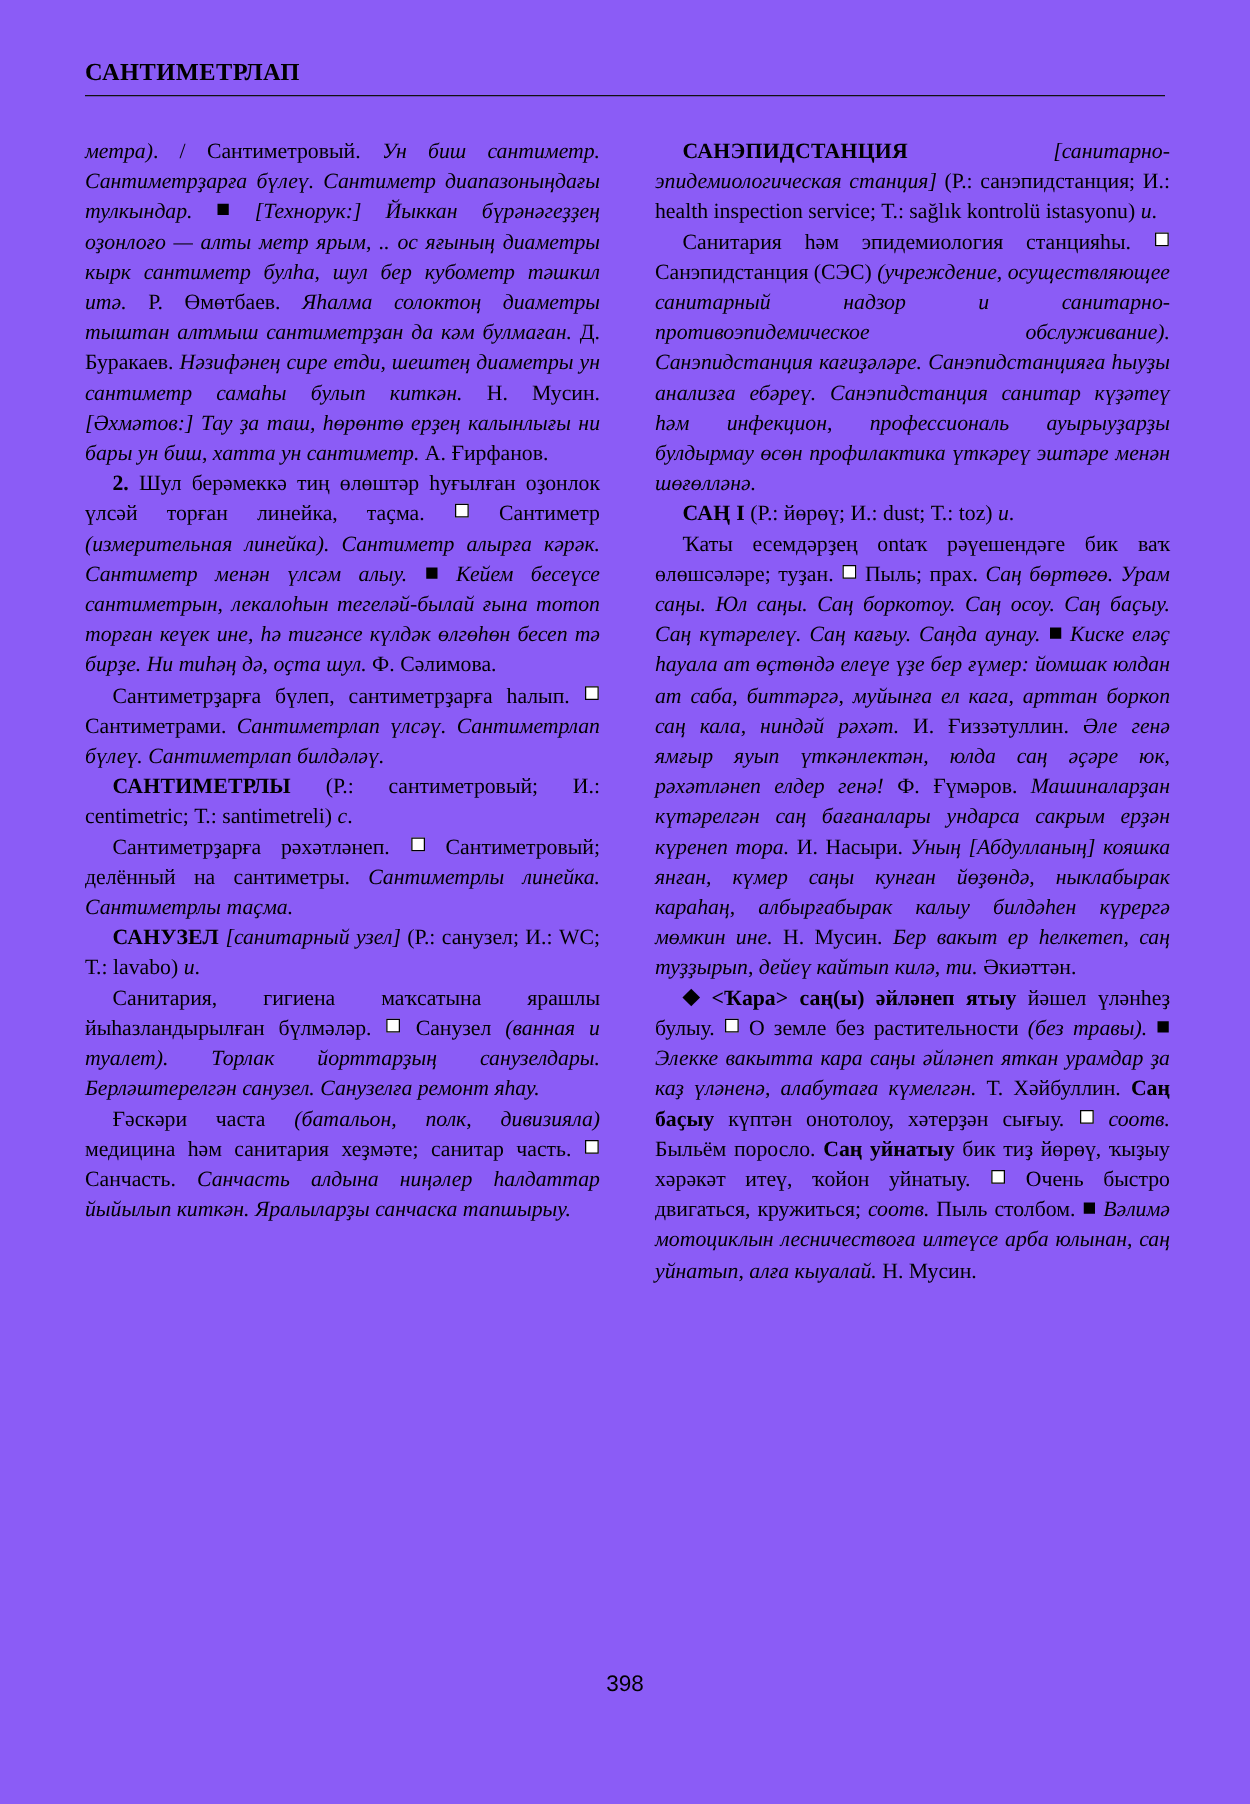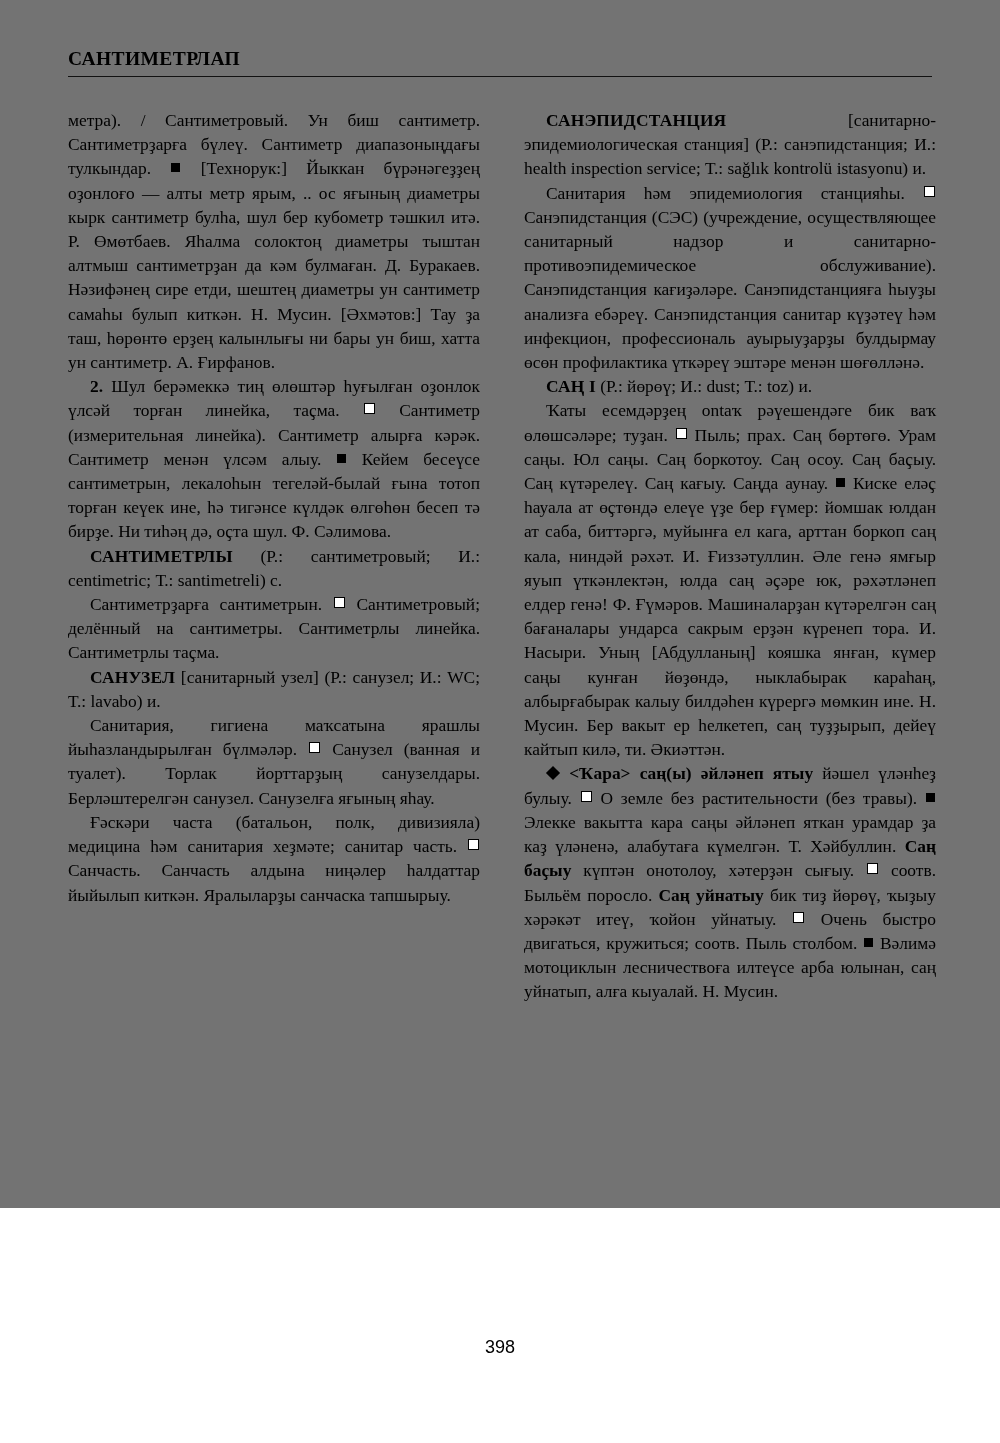--- a/index.html
+++ b/index.html
@@ -12,22 +12,22 @@
     height: 1443px;
     position: relative;
     font-family: "Liberation Serif", "DejaVu Serif", serif;
     color: #000000;
     overflow: hidden;
   }
   .page {
     position: absolute;
     left: 0; top: 0;
     width: 1000px;
-    height: 1208px;
-    background: #737373;
+    height: 1443px;
+    background: #8b5cf6;
   }
   .header {
     position: absolute;
     left: 68px;
     top: 48px;
     width: 864px;
   }
   .running-head {
     font-size: 19.5px;
     font-weight: bold;
@@ -61,21 +61,21 @@
     text-justify: inter-word;
     hyphens: manual;
     font-family: "Liberation Serif", "DejaVu Serif", serif;
   }
   p.indent { text-indent: 22px; }
   p.noindent { text-indent: 0; }
   .hw {
     font-weight: bold;
     letter-spacing: 0.2px;
   }
-  .it { }
+  .it { font-style: italic; }
   .rom { font-style: normal; margin-top: 37px; }
   .bi { font-weight: bold; font-style: normal; }
   .sq {
     display: inline-block;
     width: 9px; height: 9px;
     border: 1.4px solid #000;
     background: #fff;
     margin: 0 1px 1px 1px;
     vertical-align: 1px;
   }
@@ -115,26 +115,27 @@
   </div>
 
   <div class="columns">
 
     <div class="col">
 
       <p class="e noindent"><span class="it">метра)</span><span class="rom">. / Сантиметровый. </span><span class="it">Ун биш сантиметр. Сантиметрҙарға бүлеү. Сантиметр диапазоныңдағы тулкындар.</span> <span class="fsq"></span> <span class="it">[Технорук:] Йыккан бүрәнәгеҙҙең оҙонлоғо — алты метр ярым, .. ос яғының диаметры кырк сантиметр булһа, шул бер кубометр тәшкил итә.</span><span class="rom"> Р. Өмөтбаев. </span><span class="it">Яһалма солоктоң диаметры тыштан алтмыш сантиметрҙан да кәм булмаған.</span><span class="rom"> Д. Буракаев. </span><span class="it">Нәзифәнең сире етди, шештең диаметры ун сантиметр самаһы булып киткән.</span><span class="rom"> Н. Мусин. </span><span class="it">[Әхмәтов:] Тау ҙа таш, һөрөнтө ерҙең калынлығы ни бары ун биш, хатта ун сантиметр.</span><span class="rom"> А. Ғирфанов.</span></p>
 
       <p class="e indent"><span class="bi">2.</span><span class="rom"> Шул берәмеккә тиң өлөштәр һуғылған оҙонлок үлсәй торған линейка, таҫма. </span><span class="sq"></span><span class="rom"> Сантиметр </span><span class="it">(измерительная линейка). Сантиметр алырға кәрәк. Сантиметр менән үлсәм алыу.</span> <span class="fsq"></span> <span class="it">Кейем бесеүсе сантиметрын, лекалоһын тегеләй-былай ғына тотоп торған кеүек ине, һә тигәнсе күлдәк өлгөһөн бесеп тә бирҙе. Ни тиһәң дә, оҫта шул.</span><span class="rom"> Ф. Сәлимова.</span></p>
 
+      <p class="e indent"><span class="rom">Сантиметрҙарға бүлеп, сантиметрҙарға һалып. </span><span class="sq"></span><span class="rom"> Сантиметрами. </span><span class="it">Сантиметрлап үлсәү. Сантиметрлап бүлеү. Сантиметрлап билдәләү.</span></p>
 
       <p class="e indent"><span class="hw">САНТИМЕТРЛЫ</span><span class="rom"> (Р.: сантиметровый; И.: centimetric; Т.: santimetreli) </span><span class="it">с</span><span class="rom">.</span></p>
-      <p class="e indent"><span class="rom">Сантиметрҙарға сантиметрын. </span><span class="sq"></span><span class="rom"> Сантиметровый; делённый на сантиметры. </span><span class="it">Сантиметрлы линейка. Сантиметрлы таҫма.</span></p>
+      <p class="e indent"><span class="rom">Сантиметрҙарға рәхәтләнеп. </span><span class="sq"></span><span class="rom"> Сантиметровый; делённый на сантиметры. </span><span class="it">Сантиметрлы линейка. Сантиметрлы таҫма.</span></p>
 
       <p class="e indent"><span class="hw">САНУЗЕЛ</span> <span class="it">[санитарный узел]</span><span class="rom"> (Р.: санузел; И.: WC; Т.: lavabo) </span><span class="it">и</span><span class="rom">.</span></p>
-      <p class="e indent"><span class="rom">Санитария, гигиена маҡсатына ярашлы йыһазландырылған бүлмәләр. </span><span class="sq"></span><span class="rom"> Санузел </span><span class="it">(ванная и туалет). Торлак йорттарҙың санузелдары. Берләштерелгән санузел. Санузелға яғының яһау.</span></p>
+      <p class="e indent"><span class="rom">Санитария, гигиена маҡсатына ярашлы йыһазландырылған бүлмәләр. </span><span class="sq"></span><span class="rom"> Санузел </span><span class="it">(ванная и туалет). Торлак йорттарҙың санузелдары. Берләштерелгән санузел. Санузелға ремонт яһау.</span></p>
 
       <p class="e indent"><span class="rom">Ғәскәри часта </span><span class="it">(батальон, полк, дивизияла)</span><span class="rom"> медицина һәм санитария хеҙмәте; санитар часть. </span><span class="sq"></span><span class="rom"> Санчасть. </span><span class="it">Санчасть алдына ниңәлер һалдаттар йыйылып киткән. Яралыларҙы санчаска тапшырыу.</span></p>
 
     </div>
 
     <div class="col">
 
       <p class="e indent"><span class="hw">САНЭПИДСТАНЦИЯ</span> <span class="it">[санитарно-эпидемиологическая станция]</span><span class="rom"> (Р.: санэпидстанция; И.: health inspection service; Т.: sağlık kontrolü istasyonu) </span><span class="it">и</span><span class="rom">.</span></p>
       <p class="e indent"><span class="rom">Санитария һәм эпидемиология станцияһы. </span><span class="sq"></span><span class="rom"> Санэпидстанция (СЭС) </span><span class="it">(учреждение, осуществляющее санитарный надзор и санитарно-противоэпидемическое обслуживание). Санэпидстанция кағиҙәләре. Санэпидстанцияға һыуҙы анализға ебәреү. Санэпидстанция санитар күҙәтеү һәм инфекцион, профессиональ ауырыуҙарҙы булдырмау өсөн профилактика үткәреү эштәре менән шөғөлләнә.</span></p>
 

